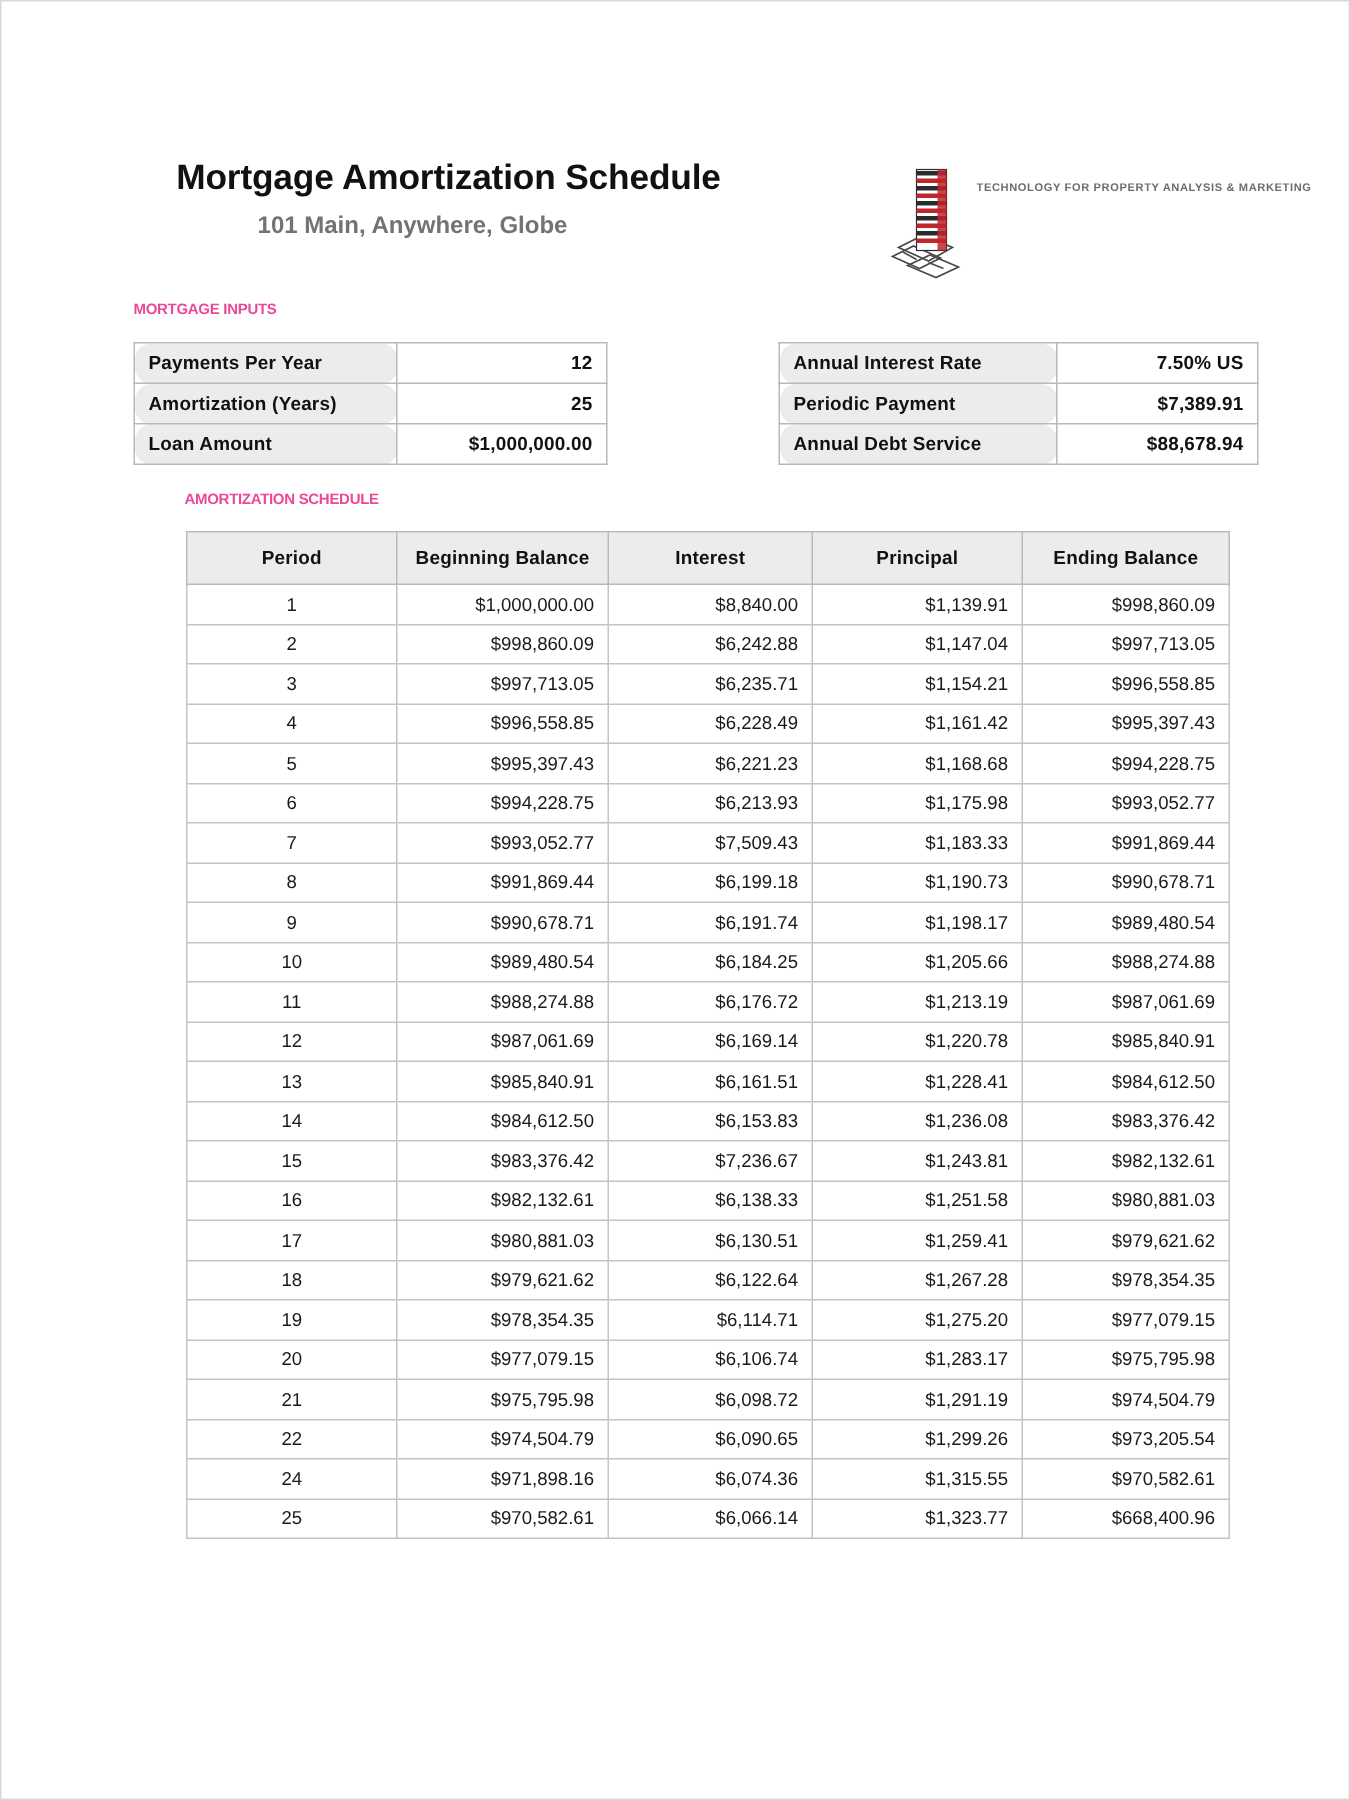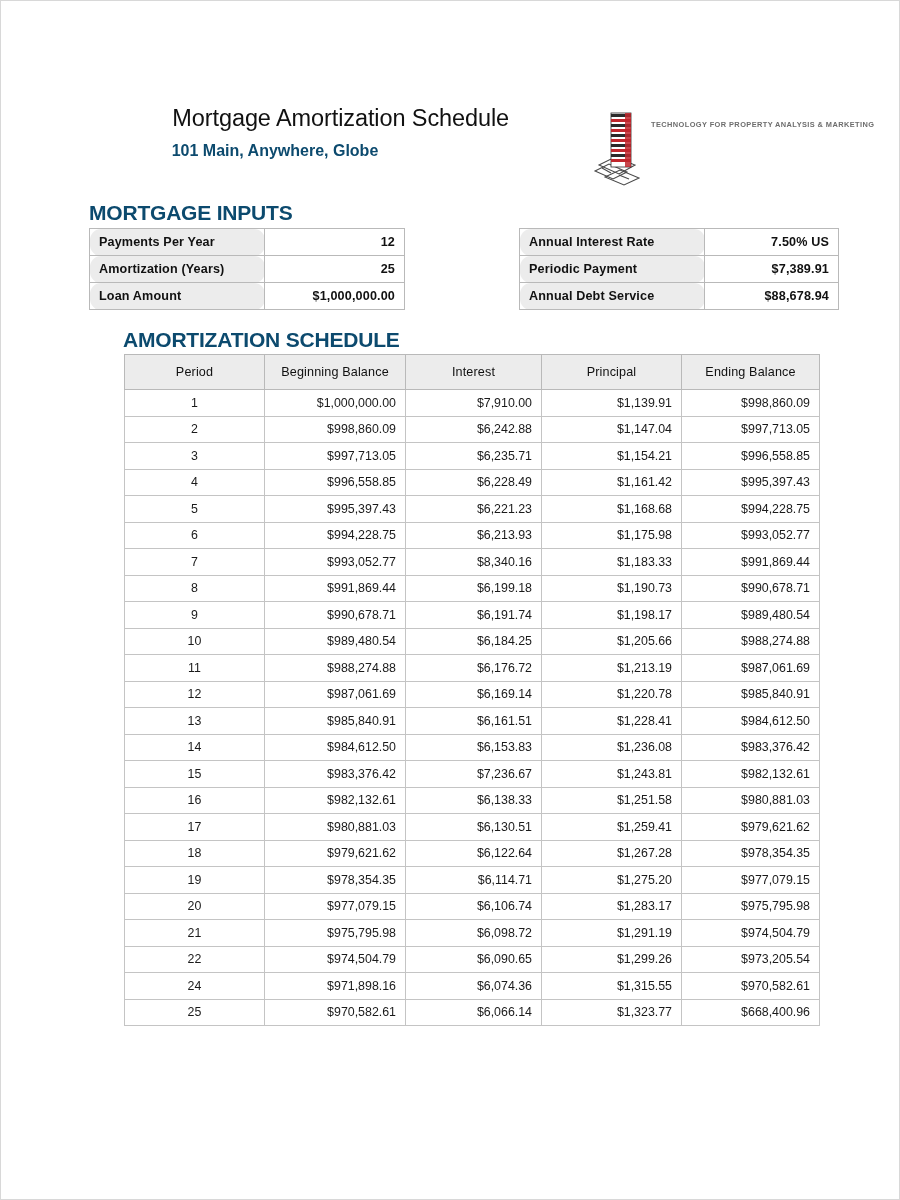--- a/index.html
+++ b/index.html
@@ -32,31 +32,31 @@
   }
   .title-block {
     position: absolute;
     left: 88px;
     top: 0;
     width: 420px;
     text-align: center;
   }
   .doc-title {
     font-size: 23.5px;
-    font-weight: normal;
+    font-weight: bold;
     color: #111111;
     letter-spacing: -0.1px;
     line-height: 1.18;
-    text-align: right;
+    text-align: center;
     white-space: nowrap;
   }
   .doc-subtitle {
     font-size: 16px;
     font-weight: bold;
-    color: #0c4a6e;
+    color: #737373;
     margin-top: 9px;
     text-align: center;
     white-space: nowrap;
     padding-right: 48px;
   }
 
   
   .logo {
     position: absolute;
     left: 588px;
@@ -98,23 +98,23 @@
     font-size: 7.4px;
     font-weight: bold;
     color: #6d6d6d;
     letter-spacing: 0.42px;
     white-space: nowrap;
   }
 
   
   .section-heading {
     position: absolute;
-    font-size: 21px;
-    font-weight: bold;
-    color: #0c4a6e;
+    font-size: 10px;
+    font-weight: bold;
+    color: #ec4899;
     letter-spacing: -0.2px;
     white-space: nowrap;
   }
   #mortgage-inputs-heading { left: 88px; top: 200px; }
   #amortization-heading   { left: 122px; top: 327px; }
 
   
   .input-table {
     position: absolute;
     border-collapse: collapse;
@@ -161,21 +161,21 @@
   #schedule-table col.col-beginning { width: 141px; }
   #schedule-table col.col-interest  { width: 136px; }
   #schedule-table col.col-principal { width: 140px; }
   #schedule-table col.col-ending    { width: 138px; }
 
   #schedule-table th {
     height: 27px;
     background: #ececec;
     border: 1px solid #b9b9b9;
     font-size: 12.6px;
-    font-weight: normal;
+    font-weight: bold;
     color: #111111;
     text-align: center;
     letter-spacing: 0.15px;
     padding: 10px 8px;
     box-sizing: border-box;
     white-space: nowrap;
   }
   #schedule-table td {
     height: 26.5px;
     background: #ffffff;
@@ -297,21 +297,21 @@
         <th>Beginning Balance</th>
         <th>Interest</th>
         <th>Principal</th>
         <th>Ending Balance</th>
       </tr>
     </thead>
     <tbody id="schedule-body">
         <tr>
           <td class="period">1</td>
           <td class="num">$1,000,000.00</td>
-          <td class="num">$7,910.00</td>
+          <td class="num">$8,840.00</td>
           <td class="num">$1,139.91</td>
           <td class="num">$998,860.09</td>
         </tr>
         <tr>
           <td class="period">2</td>
           <td class="num">$998,860.09</td>
           <td class="num">$6,242.88</td>
           <td class="num">$1,147.04</td>
           <td class="num">$997,713.05</td>
         </tr>
@@ -339,21 +339,21 @@
         <tr>
           <td class="period">6</td>
           <td class="num">$994,228.75</td>
           <td class="num">$6,213.93</td>
           <td class="num">$1,175.98</td>
           <td class="num">$993,052.77</td>
         </tr>
         <tr>
           <td class="period">7</td>
           <td class="num">$993,052.77</td>
-          <td class="num">$8,340.16</td>
+          <td class="num">$7,509.43</td>
           <td class="num">$1,183.33</td>
           <td class="num">$991,869.44</td>
         </tr>
         <tr>
           <td class="period">8</td>
           <td class="num">$991,869.44</td>
           <td class="num">$6,199.18</td>
           <td class="num">$1,190.73</td>
           <td class="num">$990,678.71</td>
         </tr>

